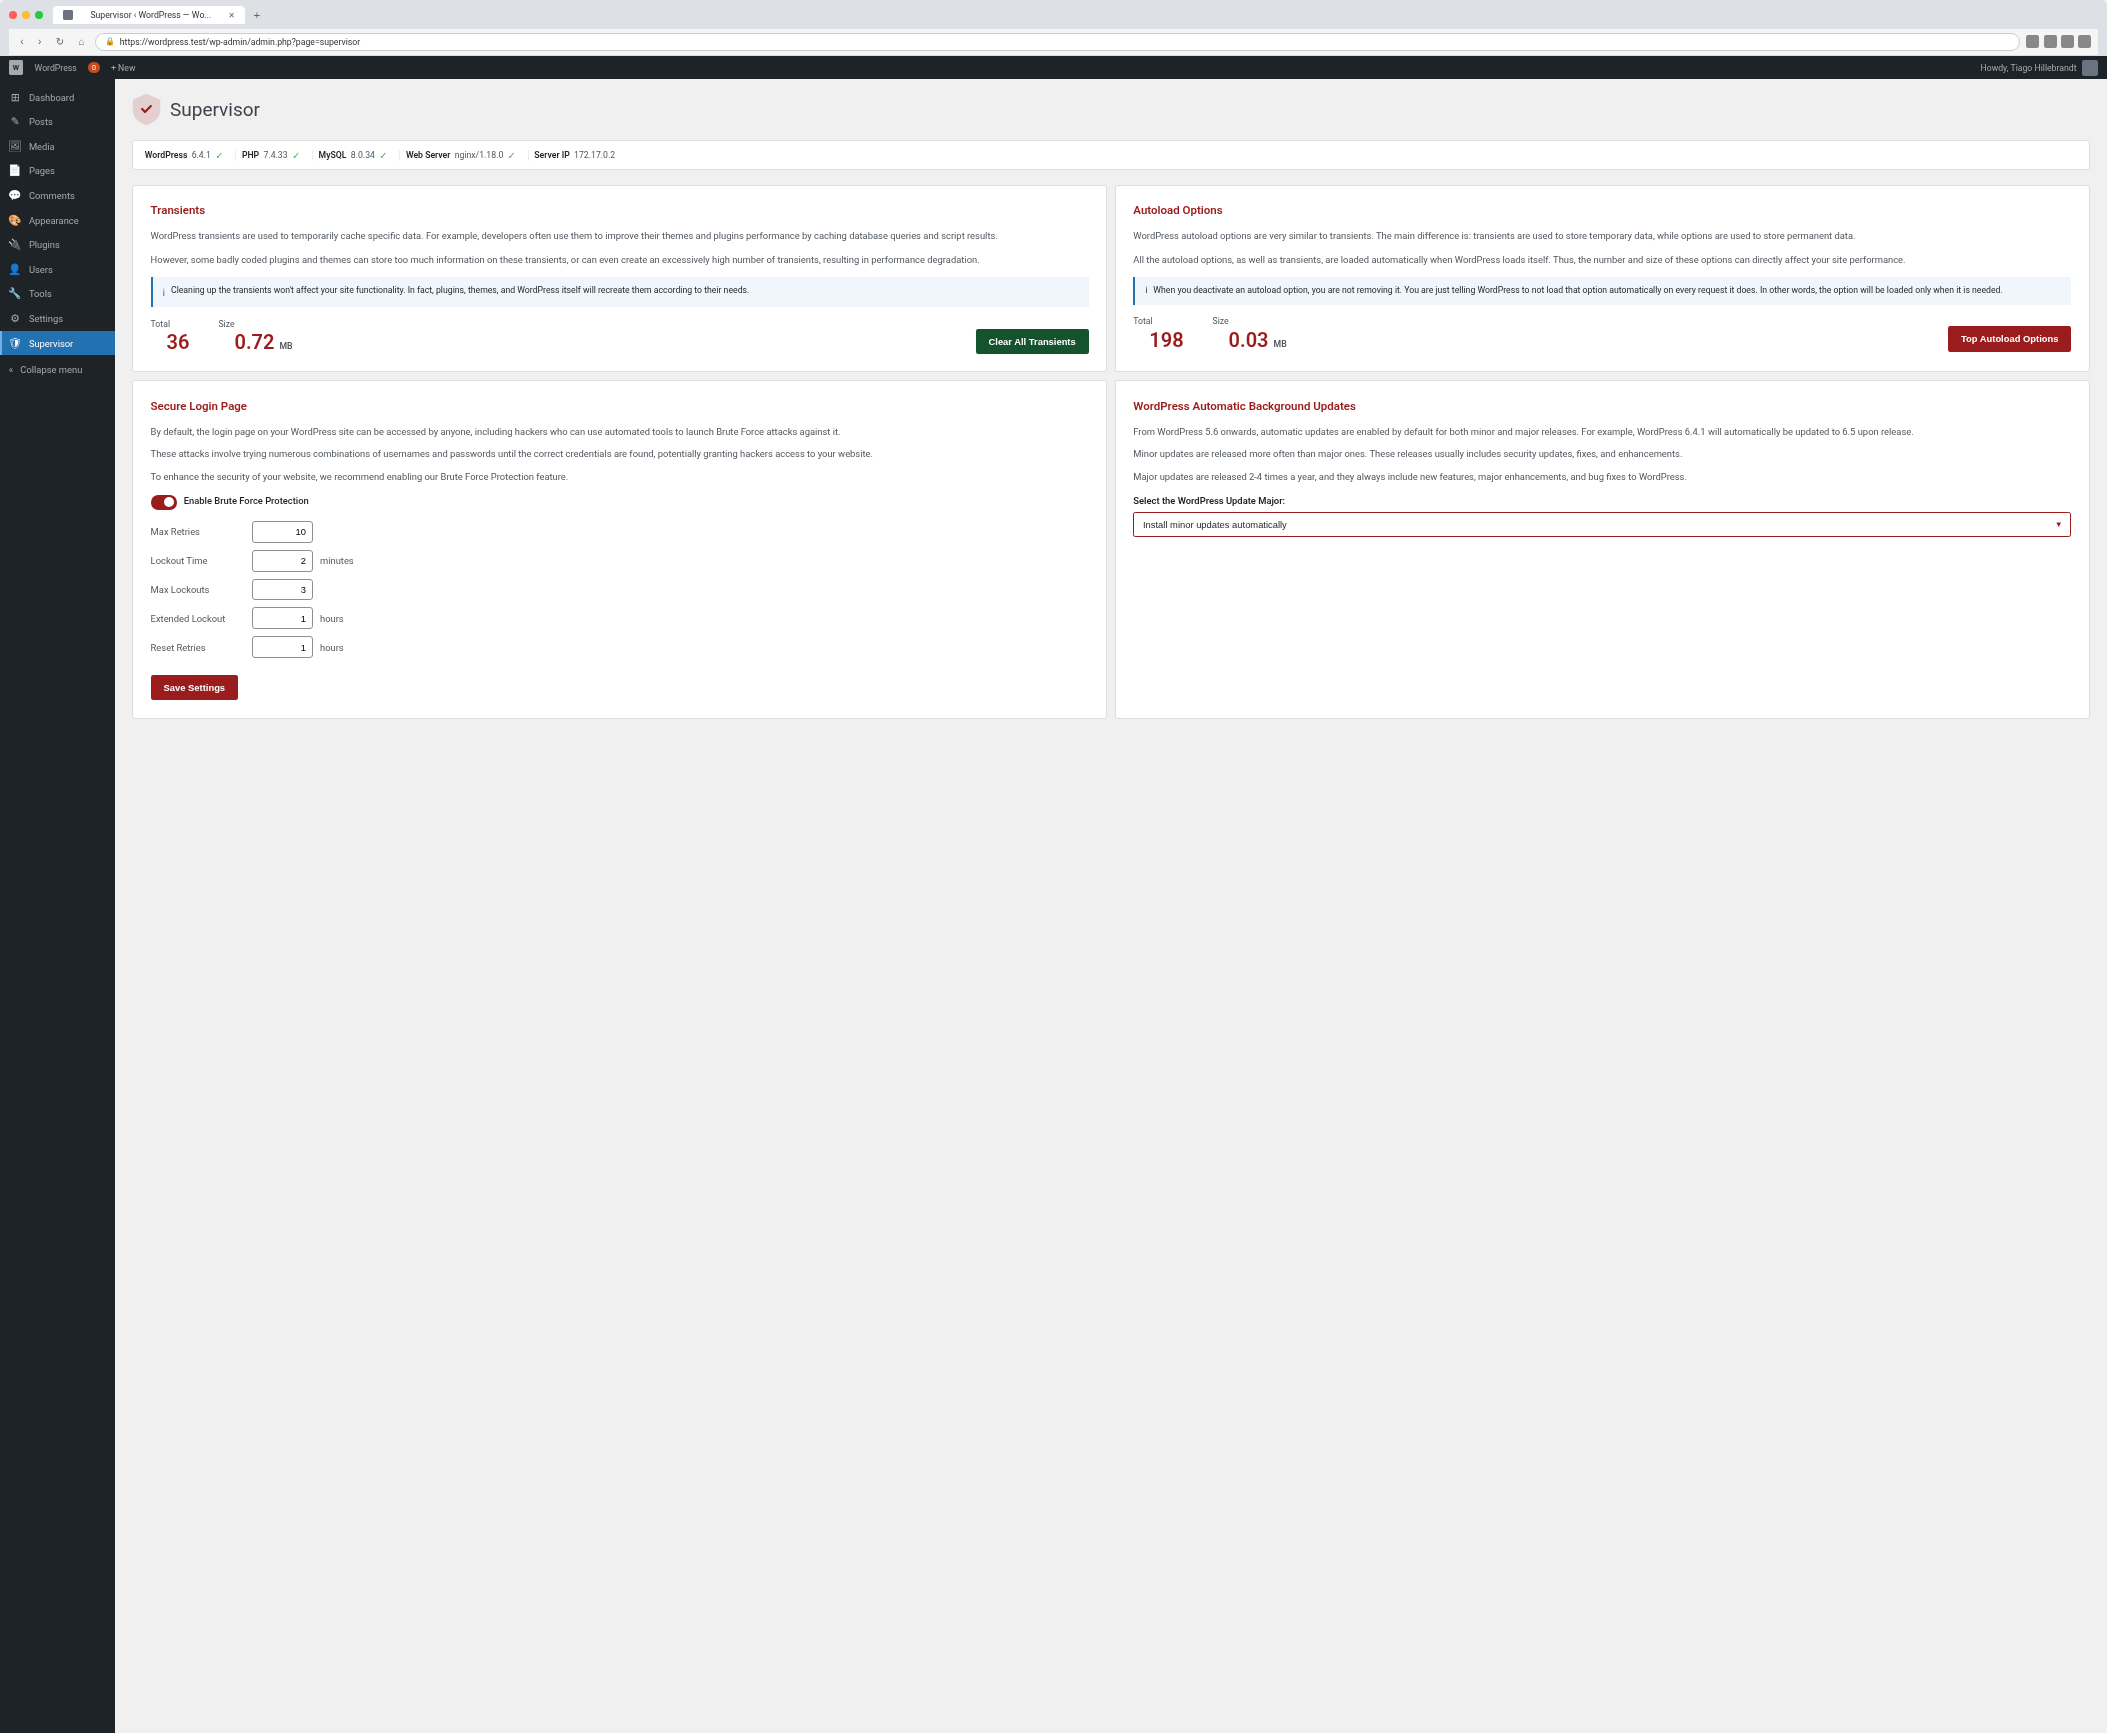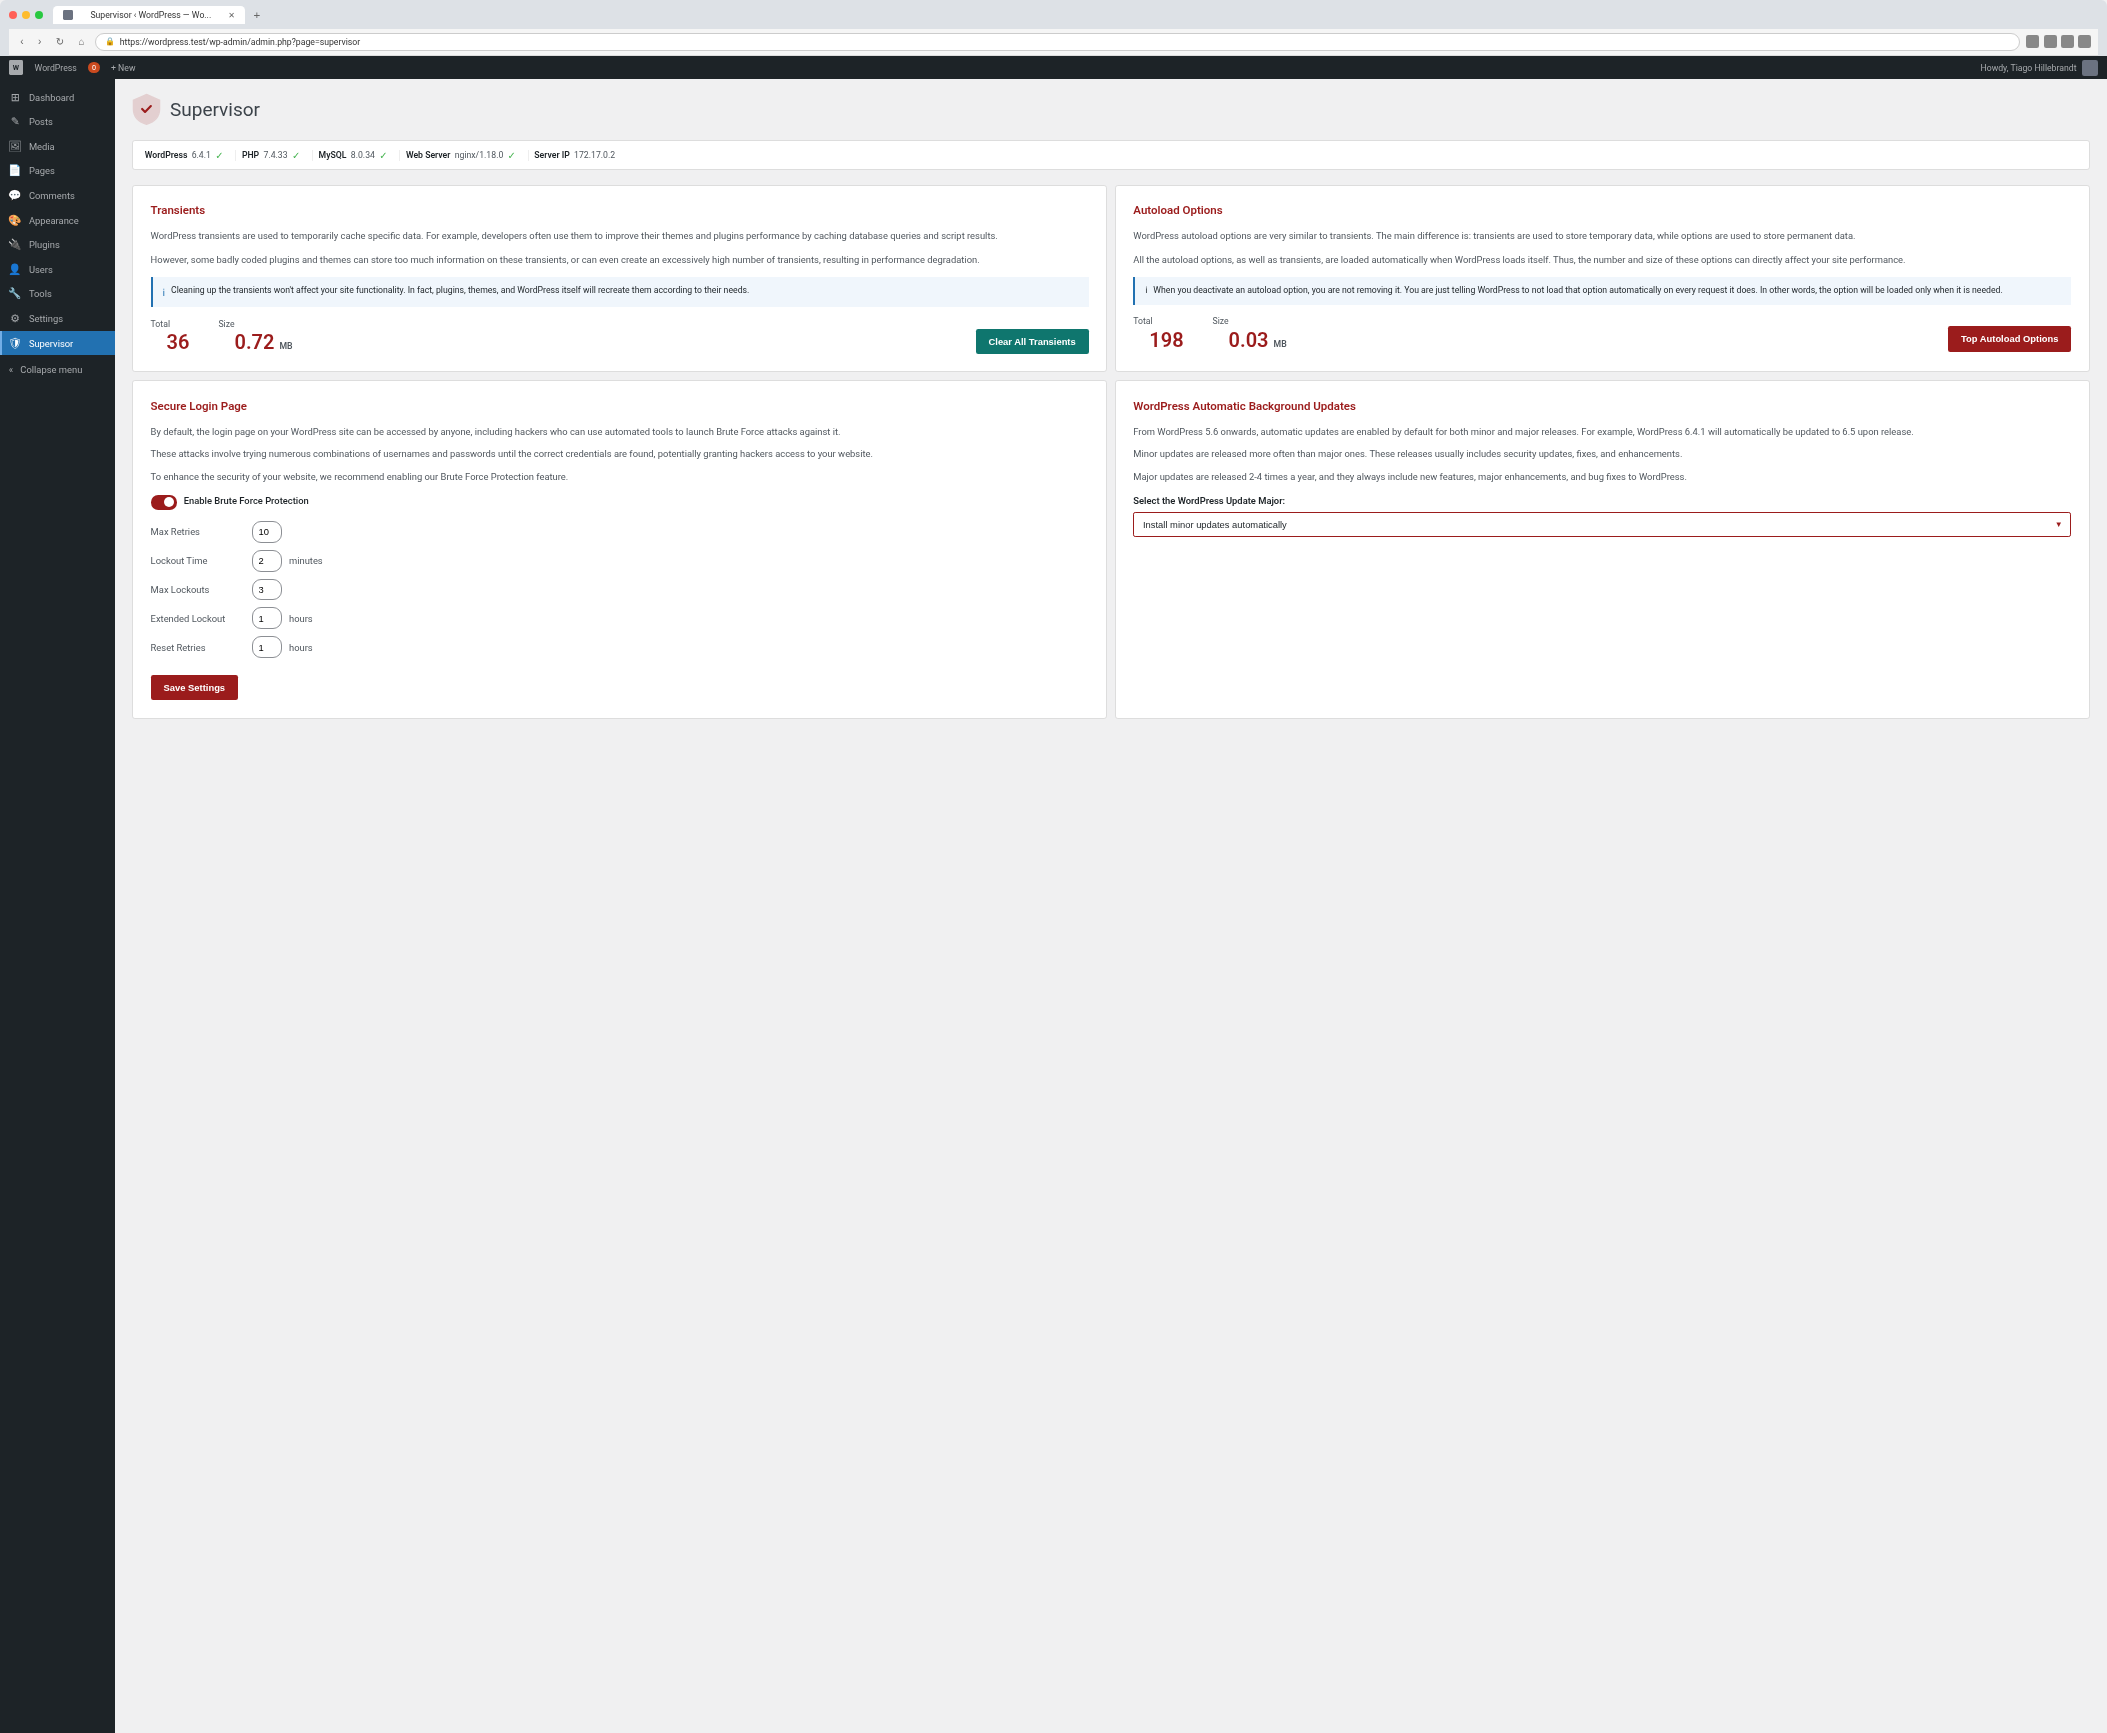--- a/index.html
+++ b/index.html
@@ -70,31 +70,31 @@
 
     
     .transients-text { font-size: 9.4px; color: #50575e; line-height: 1.6; margin-bottom: 8.7px; }
     .info-notice { background: #f0f6fc; border-left: 2.9px solid #2271b1; padding: 7.2px 10px; margin: 10px 0; font-size: 8.7px; color: #1d2327; line-height: 1.5; display: flex; gap: 5.8px; }
     .info-notice .notice-icon { color: #2271b1; font-size: 10px; flex-shrink: 0; margin-top: 0.7px; }
     .stats-row { display: flex; align-items: flex-end; gap: 29px; margin-top: 11.5px; }
     .stat-item { }
     .stat-label { font-size: 8.7px; color: #50575e; margin-bottom: 1.4px; }
     .stat-value { font-size: 20px; font-weight: 600; color: #9b1c1c; margin-left: 16px; }
     .stat-unit { font-size: 8.7px; color: #50575e; }
-    .clear-btn { margin-left: auto; background: #0f766e; color: #fff; border: none; padding: 7.2px 13px; border-radius: 2.2px; font-size: 9.4px; font-weight: 600; cursor: pointer; white-space: nowrap; }
+    .clear-btn { margin-left: auto; background: #14532d; color: #fff; border: none; padding: 7.2px 13px; border-radius: 2.2px; font-size: 9.4px; font-weight: 600; cursor: pointer; white-space: nowrap; }
 
     
     .secure-login-text { font-size: 9.4px; color: #50575e; line-height: 1.6; margin-bottom: 7.2px; }
     .toggle-row { display: flex; align-items: flex-start; gap: 7.2px; margin: 11.5px 0; }
     .toggle { width: 26px; height: 14.4px; background: #9b1c1c; border-radius: 7.2px; position: relative; cursor: pointer; }
     .toggle::after { content: ''; position: absolute; right: 2.2px; top: 2.2px; width: 10px; height: 10px; background: #fff; border-radius: 50%; }
     .toggle-label { font-size: 9.4px; color: #1d2327; font-weight: 500; }
     .form-row { display: flex; align-items: center; gap: 7.2px; margin-bottom: 7.2px; }
     .form-label { width: 94px; font-size: 9.4px; color: #50575e; flex-shrink: 0; }
-    .form-input { width: 30px; padding: 4.3px 5.8px; border: 0.7px solid #8c8f94; border-radius: 9px; font-size: 9.4px; text-align: left; }
+    .form-input { width: 61px; padding: 4.3px 5.8px; border: 0.7px solid #8c8f94; border-radius: 3px; font-size: 9.4px; text-align: right; }
     .form-unit { font-size: 9.4px; color: #50575e; }
     .save-btn { background: #9b1c1c; color: #fff; border: none; padding: 7.2px 13px; border-radius: 2.2px; font-size: 9.4px; font-weight: 600; cursor: pointer; margin-top: 10px; }
 
     
     .autoload-text { font-size: 9.4px; color: #50575e; line-height: 1.6; margin-bottom: 8.7px; }
     .warning-notice { background: #f0f6fc; border-left: 2.9px solid #2271b1; padding: 7.2px 10px; margin: 10px 0; font-size: 8.7px; color: #1d2327; line-height: 1.5; display: flex; gap: 5.8px; }
     .top-autoload-btn { margin-left: auto; background: #9b1c1c; color: #fff; border: none; padding: 7.2px 13px; border-radius: 2.2px; font-size: 9.4px; font-weight: 600; cursor: pointer; white-space: nowrap; }
 
     
     .updates-text { font-size: 9.4px; color: #50575e; line-height: 1.6; margin-bottom: 7.2px; }

